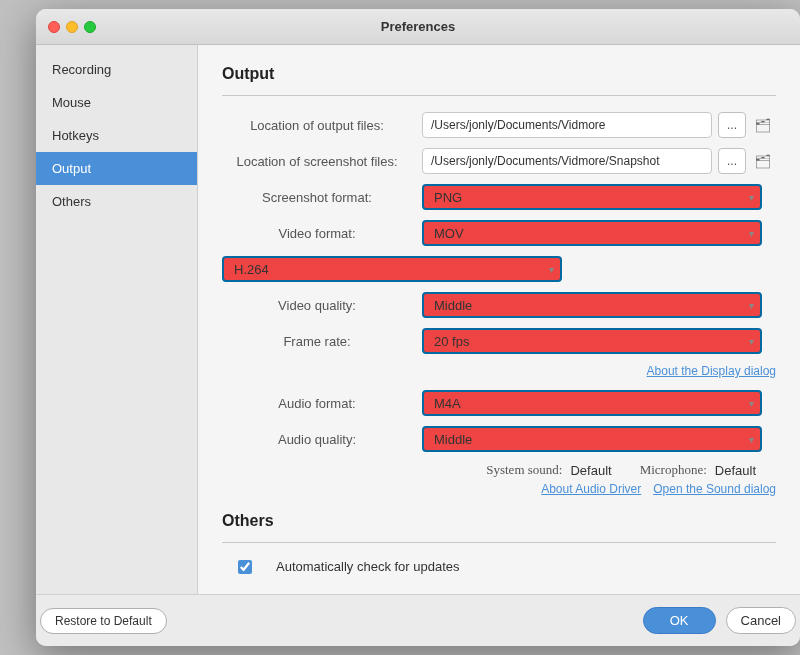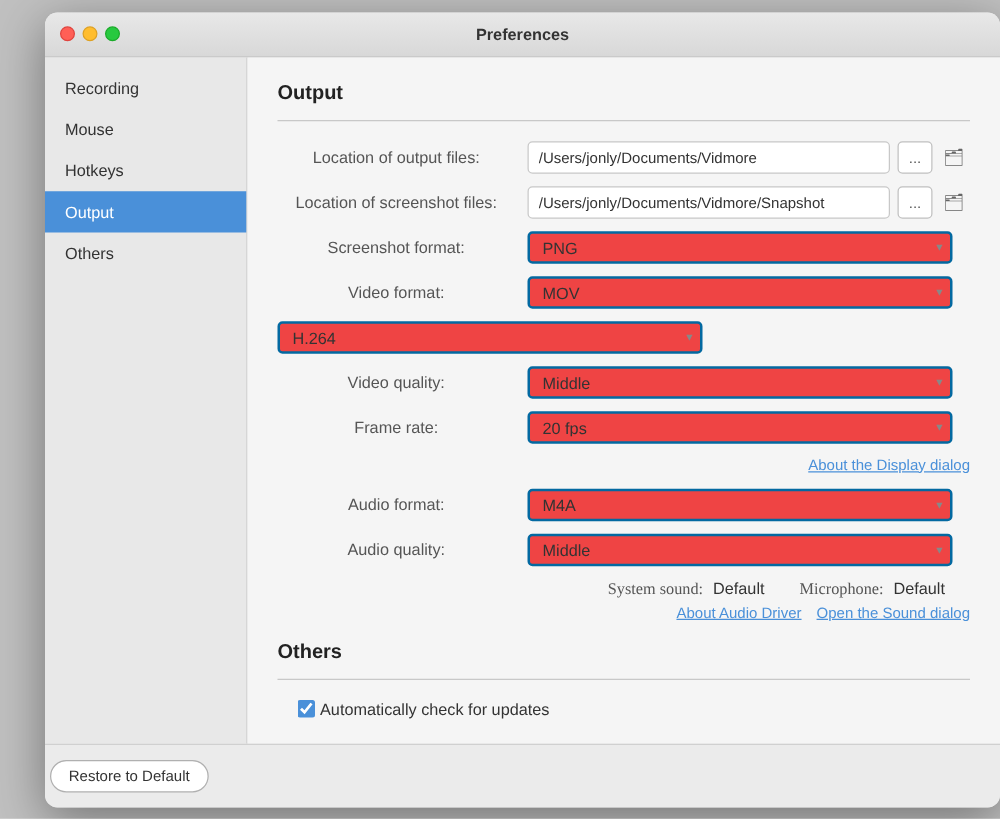--- a/index.html
+++ b/index.html
@@ -203,22 +203,22 @@
       display: flex;
       justify-content: flex-end;
       gap: 12px;
       margin-bottom: 16px;
     }
     .others-section {
       margin-top: 8px;
     }
     .checkbox-row {
       display: flex;
-      align-items: flex-start;
-      gap: 4px;
+      align-items: flex-end;
+      gap: 24px;
       margin-top: 10px;
       margin-left: 16px;
     }
     .checkbox-input {
       width: 14px;
       height: 14px;
       accent-color: #4a90d9;
       cursor: pointer;
     }
     .checkbox-label {
@@ -428,15 +428,19 @@
           <div class="checkbox-row">
             <input type="checkbox" class="checkbox-input" checked="" style="">
             <label class="checkbox-label">Automatically check for updates</label>
           </div>
         </div>
       </div>
     </div>
 
     <div class="footer">
       <button class="restore-btn">Restore to Default</button>
+      <div class="footer-right">
+        <button class="ok-btn">OK</button>
+        <button class="cancel-btn">Cancel</button>
+      </div>
     </div>
   </div>
 </div>
 
 </body></html>

